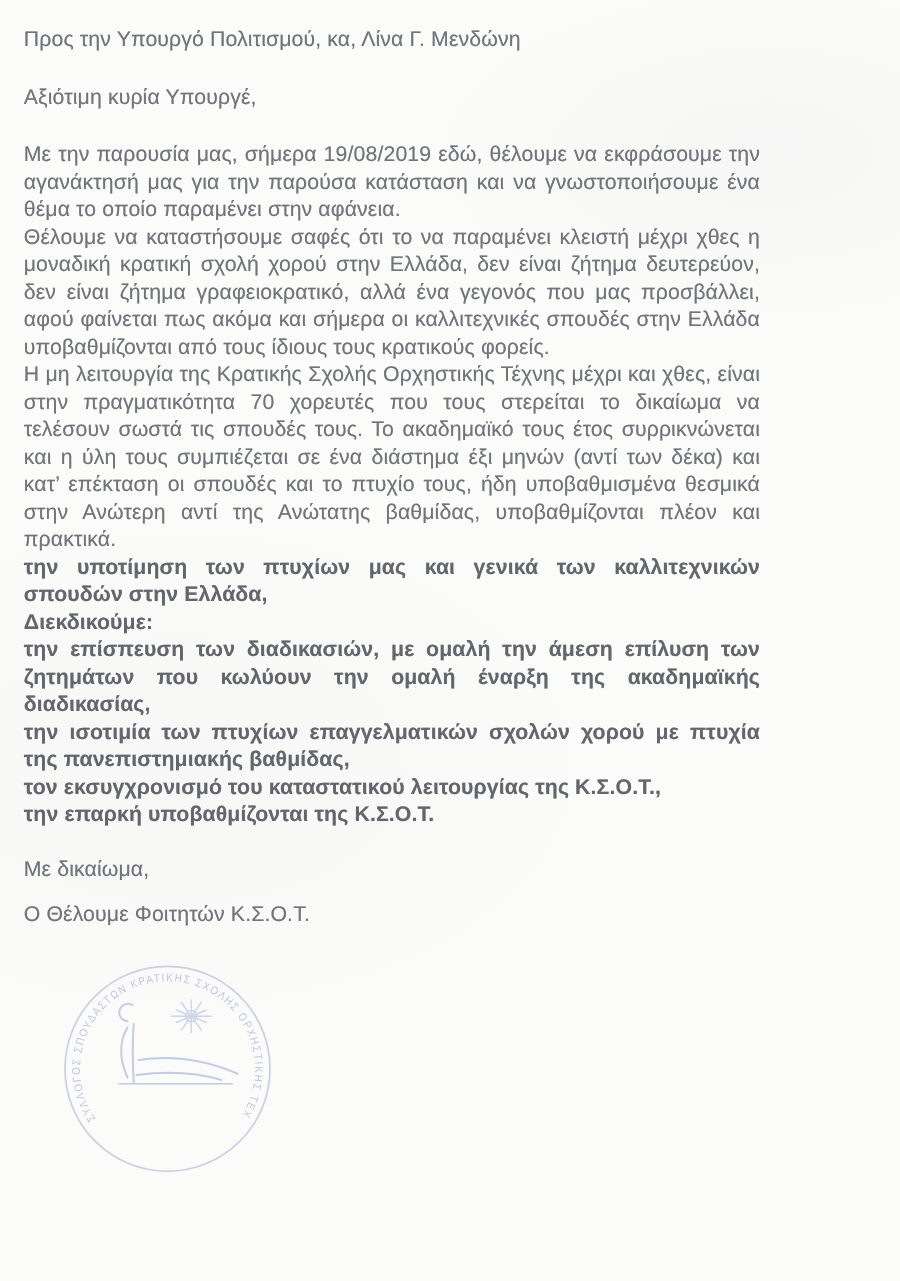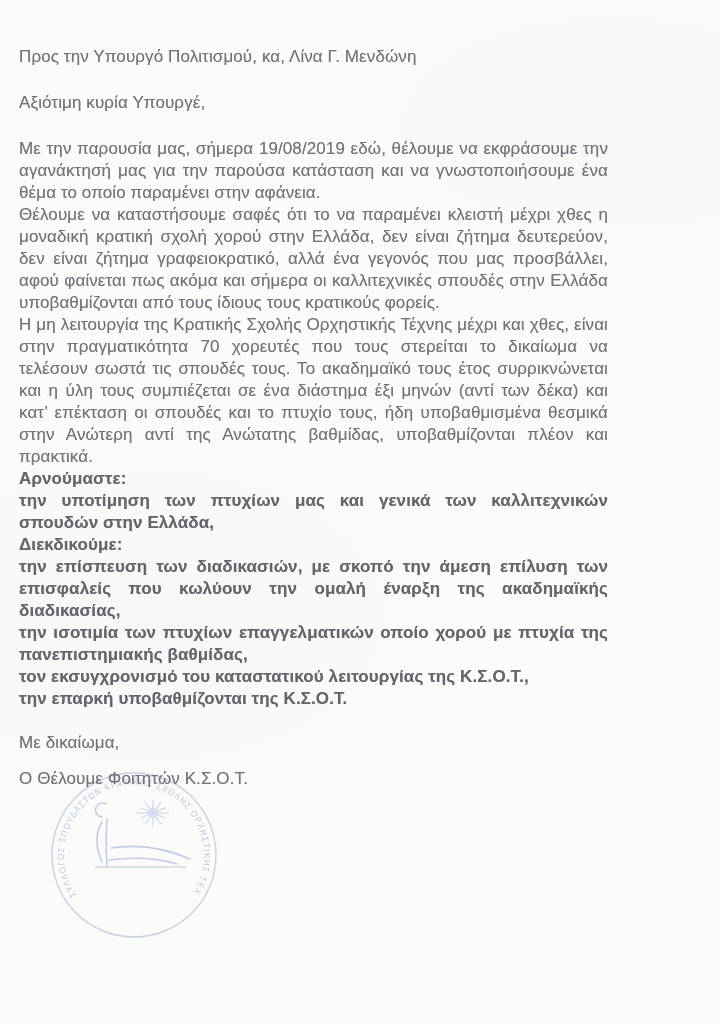--- a/index.html
+++ b/index.html
@@ -16,21 +16,21 @@
     background-image:
       radial-gradient(ellipse 400px 200px at 85% 12%, rgba(120,125,135,0.04), rgba(0,0,0,0) 70%),
       radial-gradient(ellipse 500px 300px at 20% 60%, rgba(120,125,135,0.03), rgba(0,0,0,0) 70%);
     font-family:"Liberation Sans","DejaVu Sans",sans-serif;
     overflow:hidden;
     position:relative;
   }
   .page{
     position:relative;
     width:636px;height:1025px;
-    padding:46px 28px 0 19px;
+    padding:21px 28px 0 19px;
   }
   .line, .para, .item, .heading{
     font-size:17px;
     line-height:22px;
     color:var(--text);
     letter-spacing:0.1px;
     text-shadow:0 0 0.5px rgba(113,116,122,0.55);
   }
   .recipient{margin:0 0 24px 0;}
   .salutation{margin:0 0 24px 0;}
@@ -67,26 +67,25 @@
   <p class="line recipient">Προς την Υπουργό Πολιτισμού, κα, Λίνα Γ. Μενδώνη</p>
 
   <p class="line salutation">Αξιότιμη κυρία Υπουργέ,</p>
 
   <p class="para">Με την παρουσία μας, σήμερα 19/08/2019 εδώ, θέλουμε να εκφράσουμε την αγανάκτησή μας για την παρούσα κατάσταση και να γνωστοποιήσουμε ένα θέμα το οποίο παραμένει στην αφάνεια.</p>
 
   <p class="para">Θέλουμε να καταστήσουμε σαφές ότι το να παραμένει κλειστή μέχρι χθες η μοναδική κρατική σχολή χορού στην Ελλάδα, δεν είναι ζήτημα δευτερεύον, δεν είναι ζήτημα γραφειοκρατικό, αλλά ένα γεγονός που μας προσβάλλει, αφού φαίνεται πως ακόμα και σήμερα οι καλλιτεχνικές σπουδές στην Ελλάδα υποβαθμίζονται από τους ίδιους τους κρατικούς φορείς.</p>
 
   <p class="para"><span>Η μη λειτουργία της Κρατικής Σχολής Ορχηστικής Τέχνης μέχρι και χθες, είναι στην πραγματικότητα 70 χορευτές που τους στερείται το δικαίωμα να τελέσουν σωστά τις σπουδές τους. Το ακαδημαϊκό τους έτος συρρικνώνεται και η ύλη τους συμπιέζεται σε ένα διάστημα έξι μηνών (αντί των δέκα) και κατ’ επέκταση οι σπουδές και το πτυχίο τους, </span><span class="underlined">ήδη υποβαθμισμένα θεσμικά στην Ανώτερη αντί της Ανώτατης βαθμίδας</span><span>, υποβαθμίζονται πλέον και πρακτικά.</span></p>
 
-  <p class="heading">Αρνούμαστε:</p>
   <p class="item">την υποτίμηση των πτυχίων μας και γενικά των καλλιτεχνικών σπουδών στην Ελλάδα,</p>
 
   <p class="heading">Διεκδικούμε:</p>
-  <p class="item">την επίσπευση των διαδικασιών, με σκοπό την άμεση επίλυση των επισφαλείς που κωλύουν την ομαλή έναρξη της ακαδημαϊκής διαδικασίας,</p>
-  <p class="item">την ισοτιμία των πτυχίων επαγγελματικών οποίο χορού με πτυχία της πανεπιστημιακής βαθμίδας,</p>
+  <p class="item">την επίσπευση των διαδικασιών, με ομαλή την άμεση επίλυση των ζητημάτων που κωλύουν την ομαλή έναρξη της ακαδημαϊκής διαδικασίας,</p>
+  <p class="item">την ισοτιμία των πτυχίων επαγγελματικών σχολών χορού με πτυχία της πανεπιστημιακής βαθμίδας,</p>
   <p class="item">τον εκσυγχρονισμό του καταστατικού λειτουργίας της Κ.Σ.Ο.Τ.,</p>
   <p class="item">την επαρκή υποβαθμίζονται της Κ.Σ.Ο.Τ.</p>
 
   <p class="line closing">Με δικαίωμα,</p>
   <p class="line signature">Ο Θέλουμε Φοιτητών Κ.Σ.Ο.Τ.</p>
 
   <div class="stamp">
     <svg viewBox="0 0 170 170" xmlns="http://www.w3.org/2000/svg">
 
       <circle cx="85" cy="85" r="82" fill="none" stroke="#a3b2d4" stroke-width="1.4" opacity="0.8"></circle>

